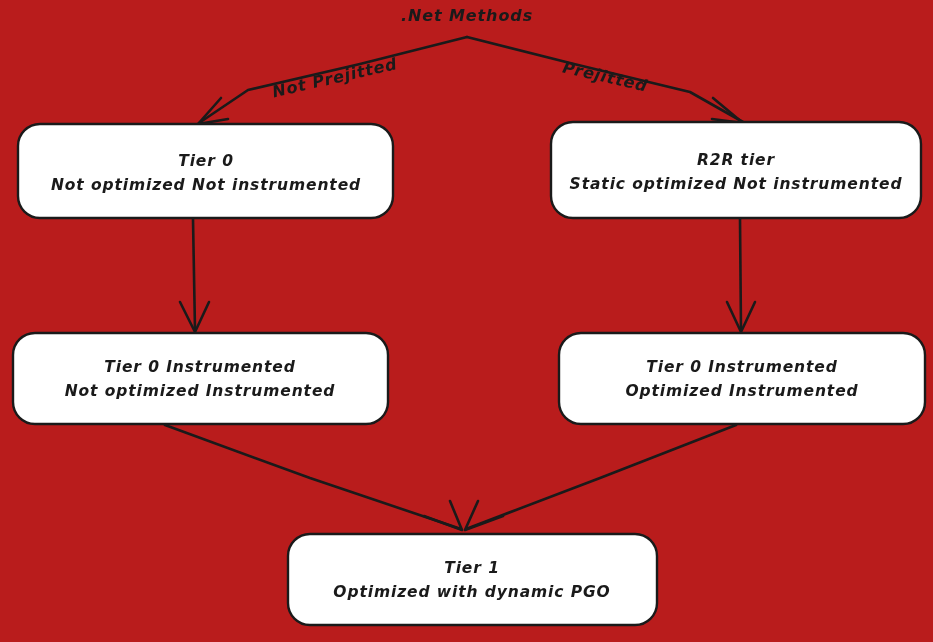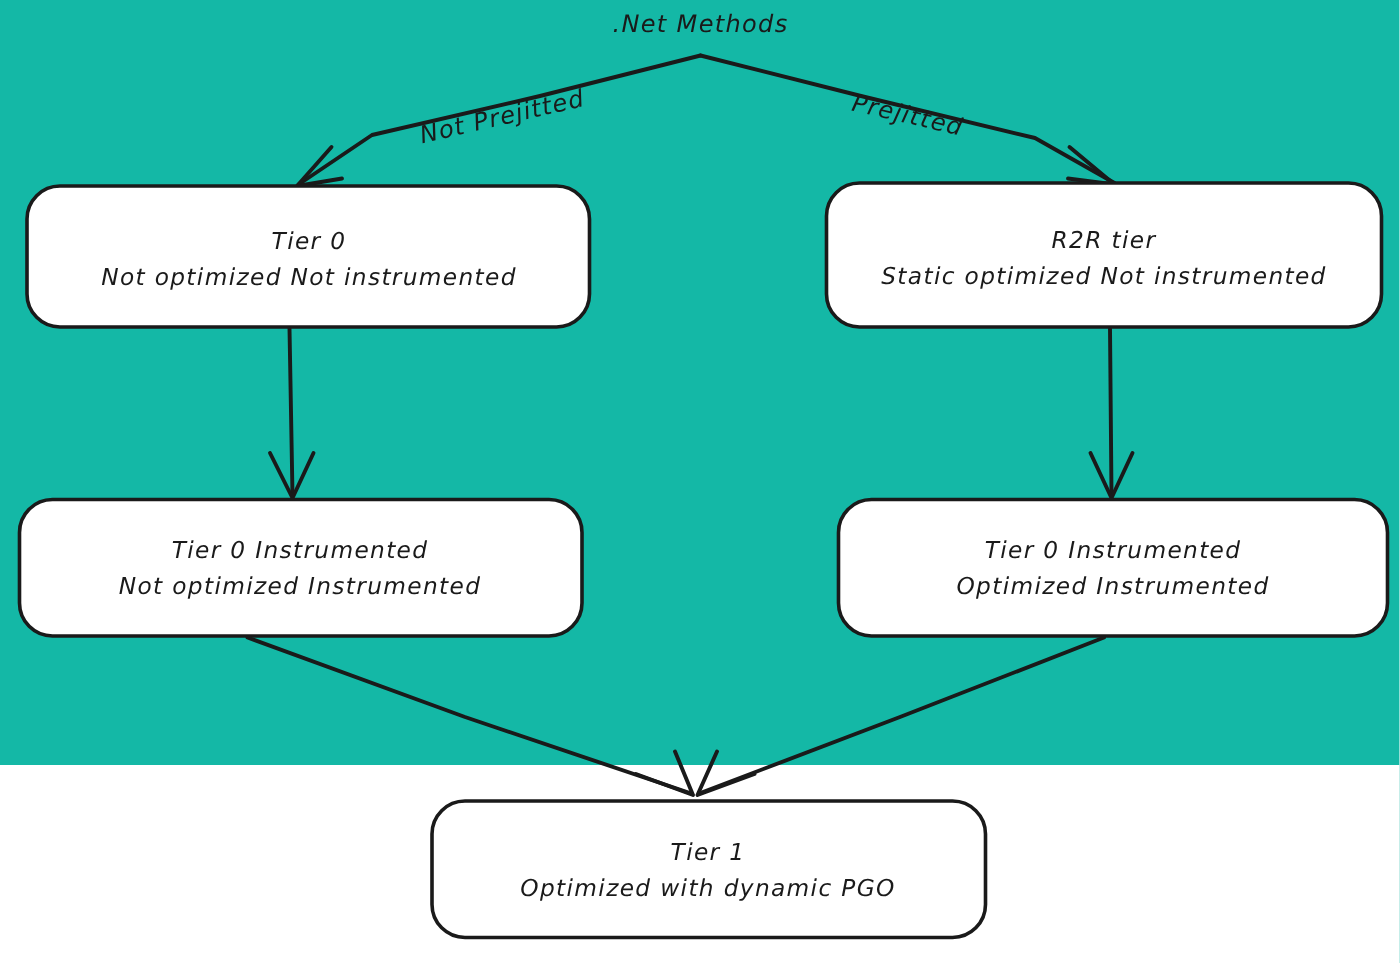--- a/index.html
+++ b/index.html
@@ -9,22 +9,23 @@
   }
   body {
     width: 933px;
     height: 642px;
     font-family: "DejaVu Sans", sans-serif;
     overflow: hidden;
   }
   #diagram-root {
     position: relative;
     width: 933px;
-    height: 510px;
-    background: #14b8a6;
+    height: 642px;
+    background: #b91c1c;
+    font-weight: bold;
   }
   svg.canvas {
     position: absolute;
     top: 0;
     left: 0;
     width: 933px;
     height: 642px;
     display: block;
   }
   .node-shape {

